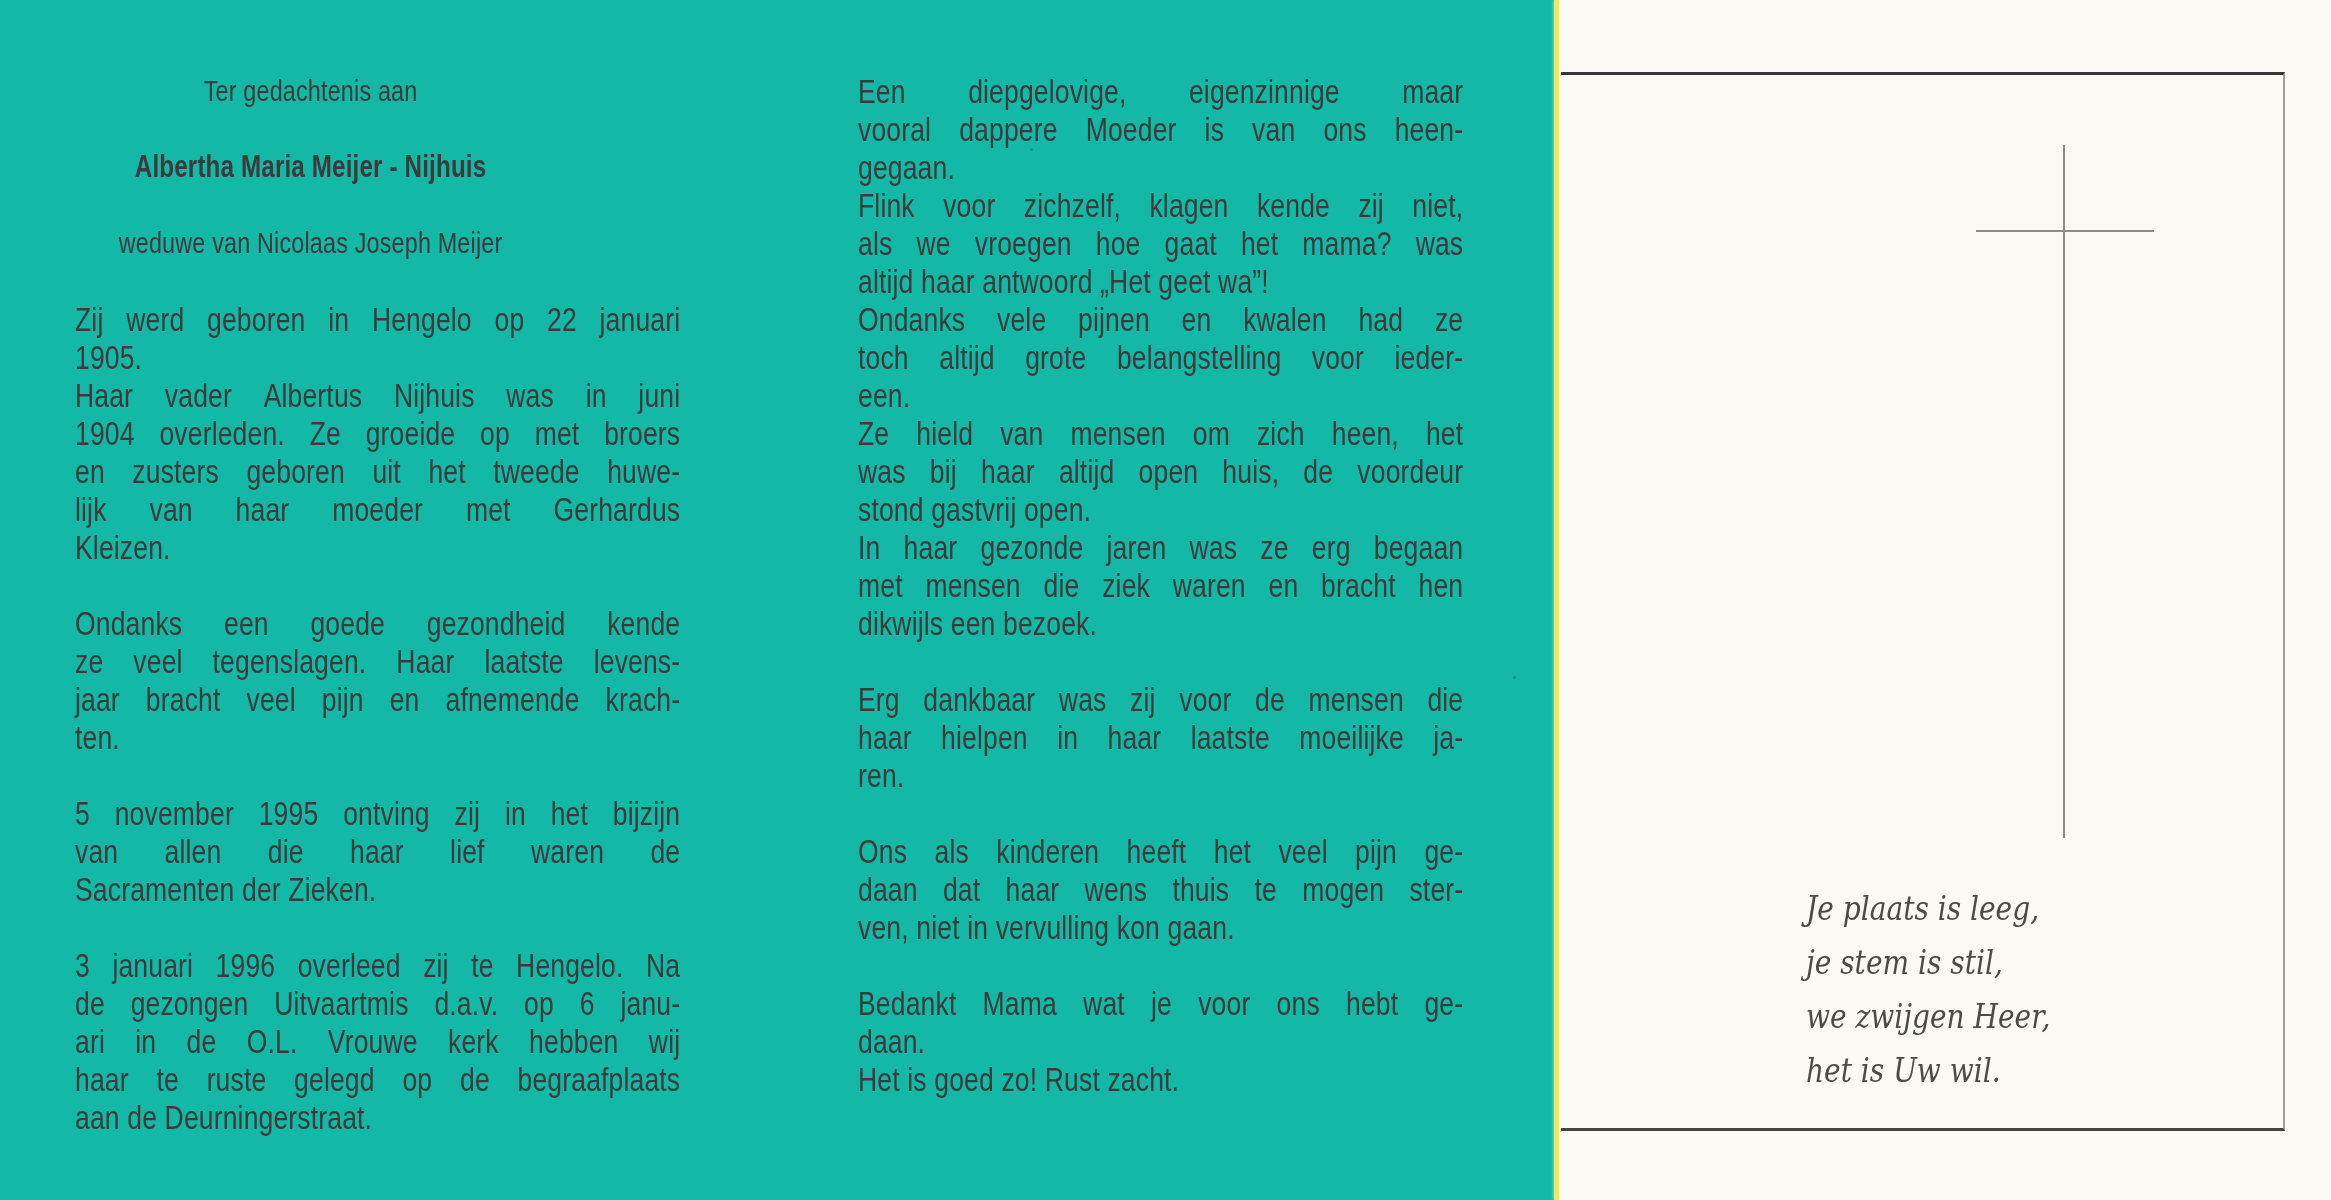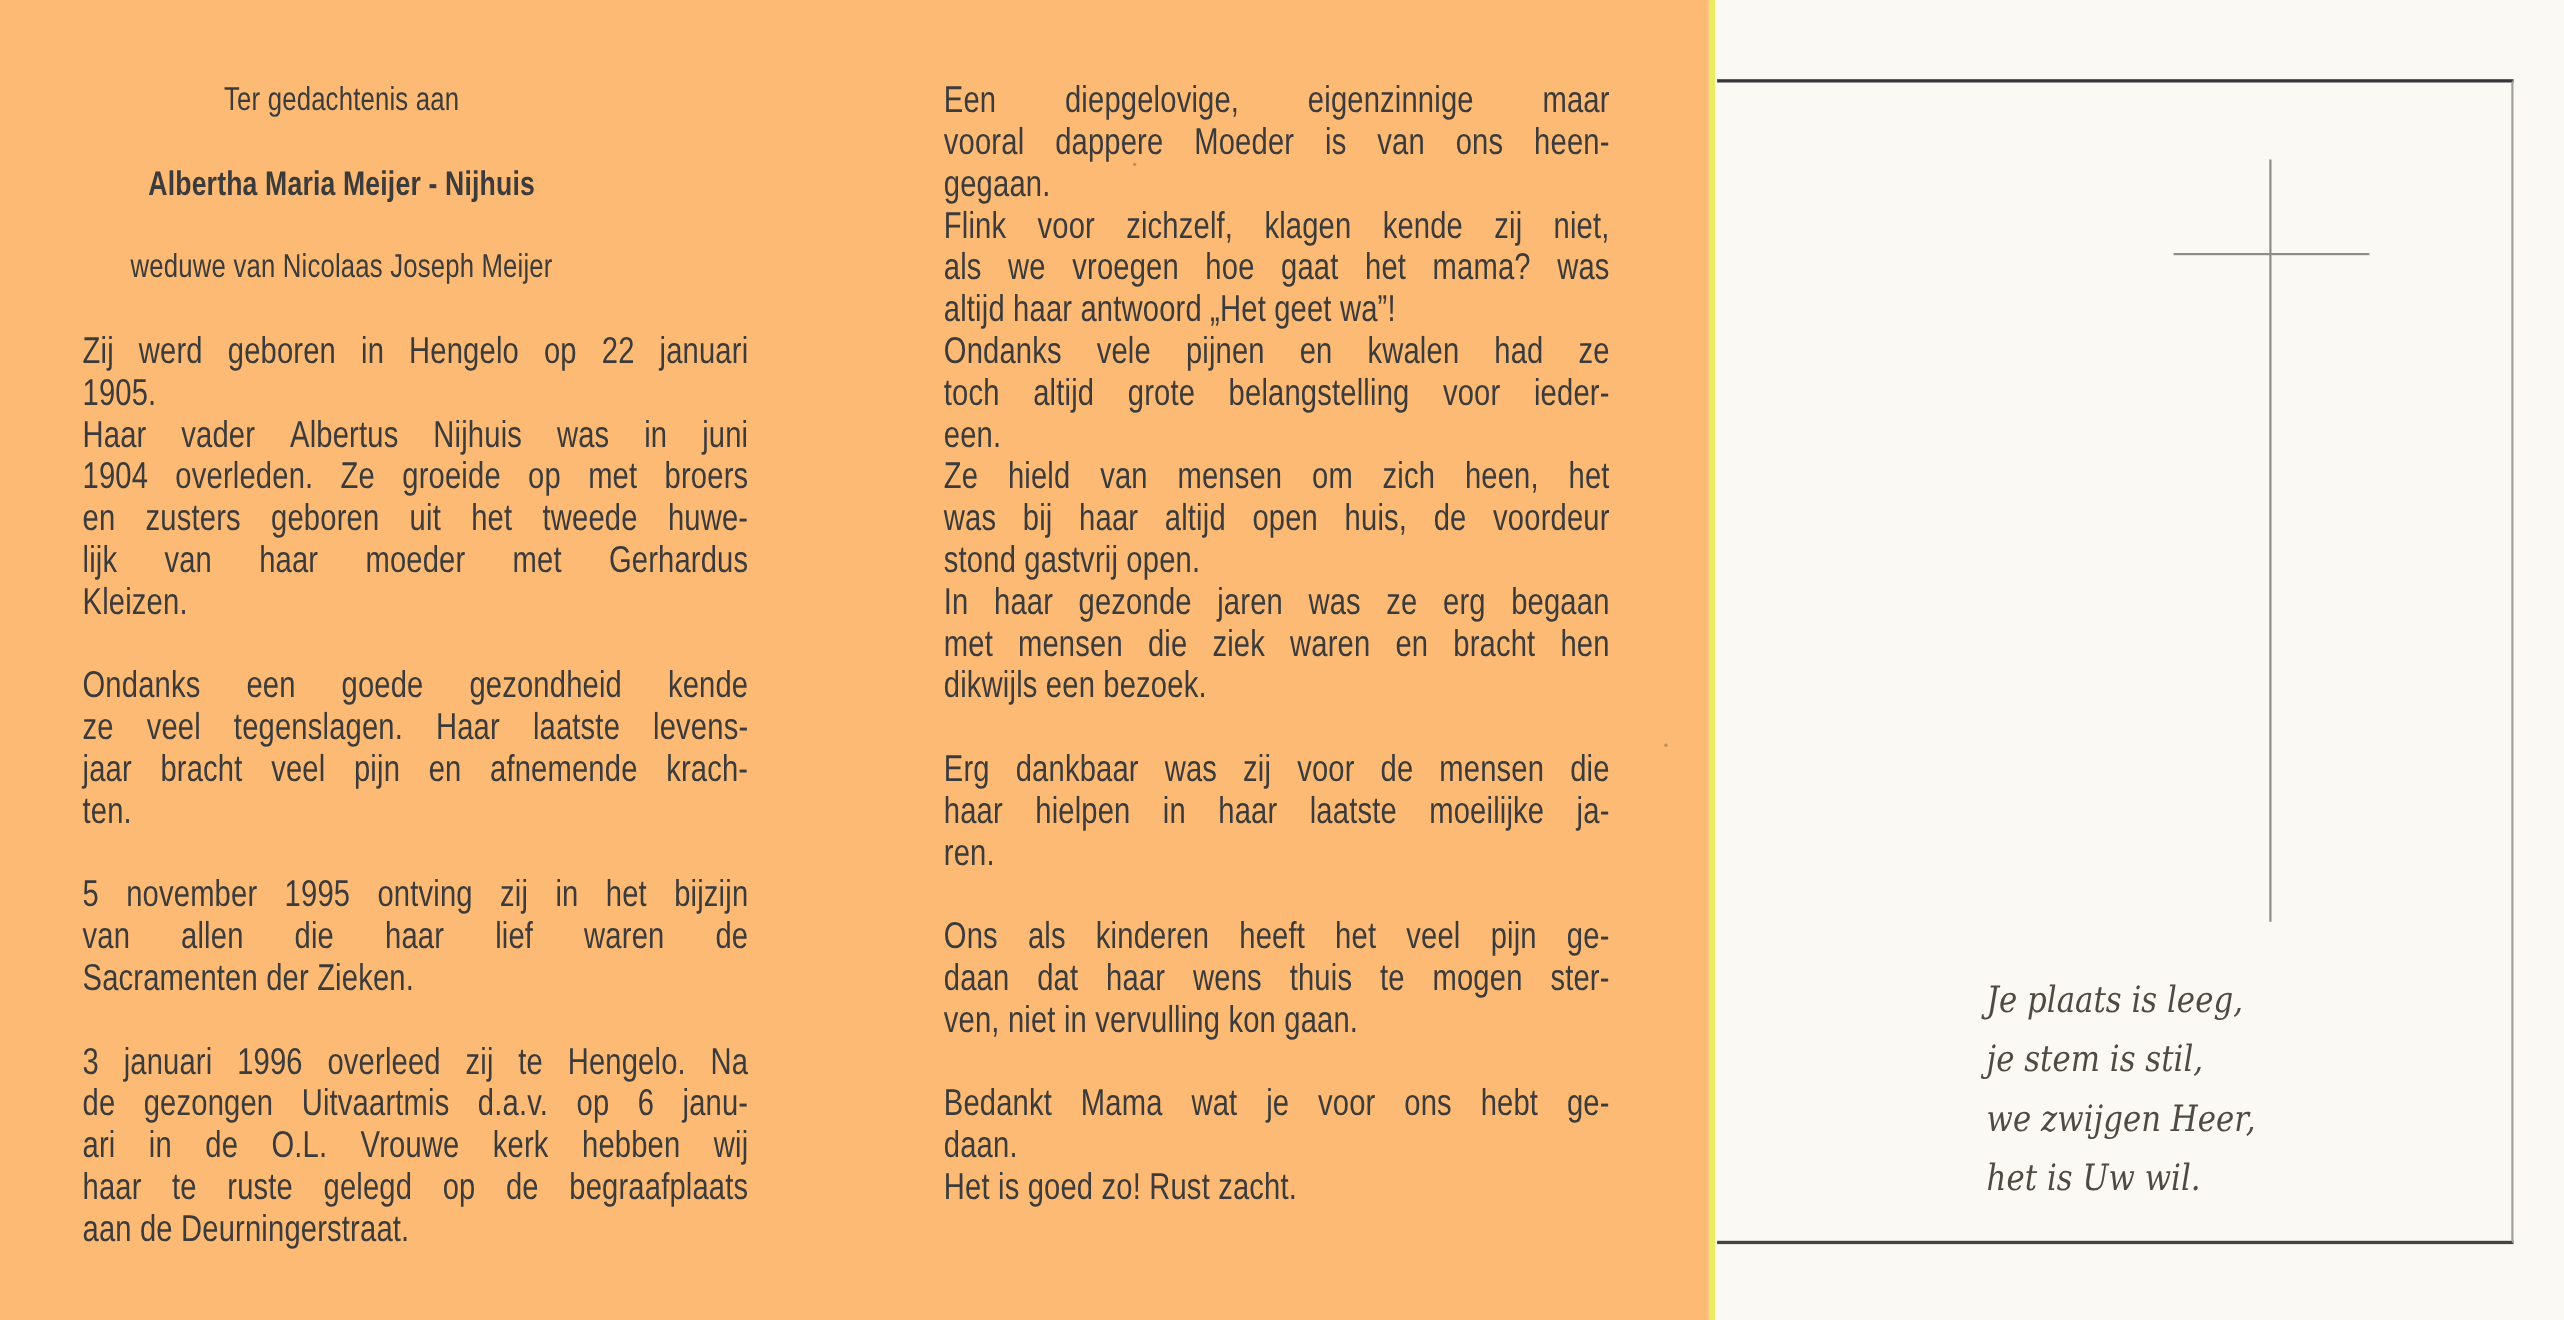--- a/index.html
+++ b/index.html
@@ -1,18 +1,18 @@
 <!DOCTYPE html>
 <html><head>
 <meta charset="utf-8">
 <style>
   html,body{margin:0;padding:0;background:#dedede;}
   .canvas{
     position:relative;width:2331px;height:1200px;overflow:hidden;
-    background:#fdba74;
+    background:#14b8a6;
     font-family:"Liberation Sans",sans-serif;
   }
   .right-page{position:absolute;left:1559px;top:0;width:772px;height:1200px;background:#fbf9f3;}
   .fold{position:absolute;left:1554px;top:0;width:5px;height:1200px;background:#e9eb63;box-shadow:0 0 3px #f2f49c;}
   .frame{
     position:absolute;left:1561px;top:72px;width:722px;height:1053px;
     border-top:3px solid #37363a;
     border-right:2px solid #a3a098;
     border-bottom:3px solid #46443e;
   }

